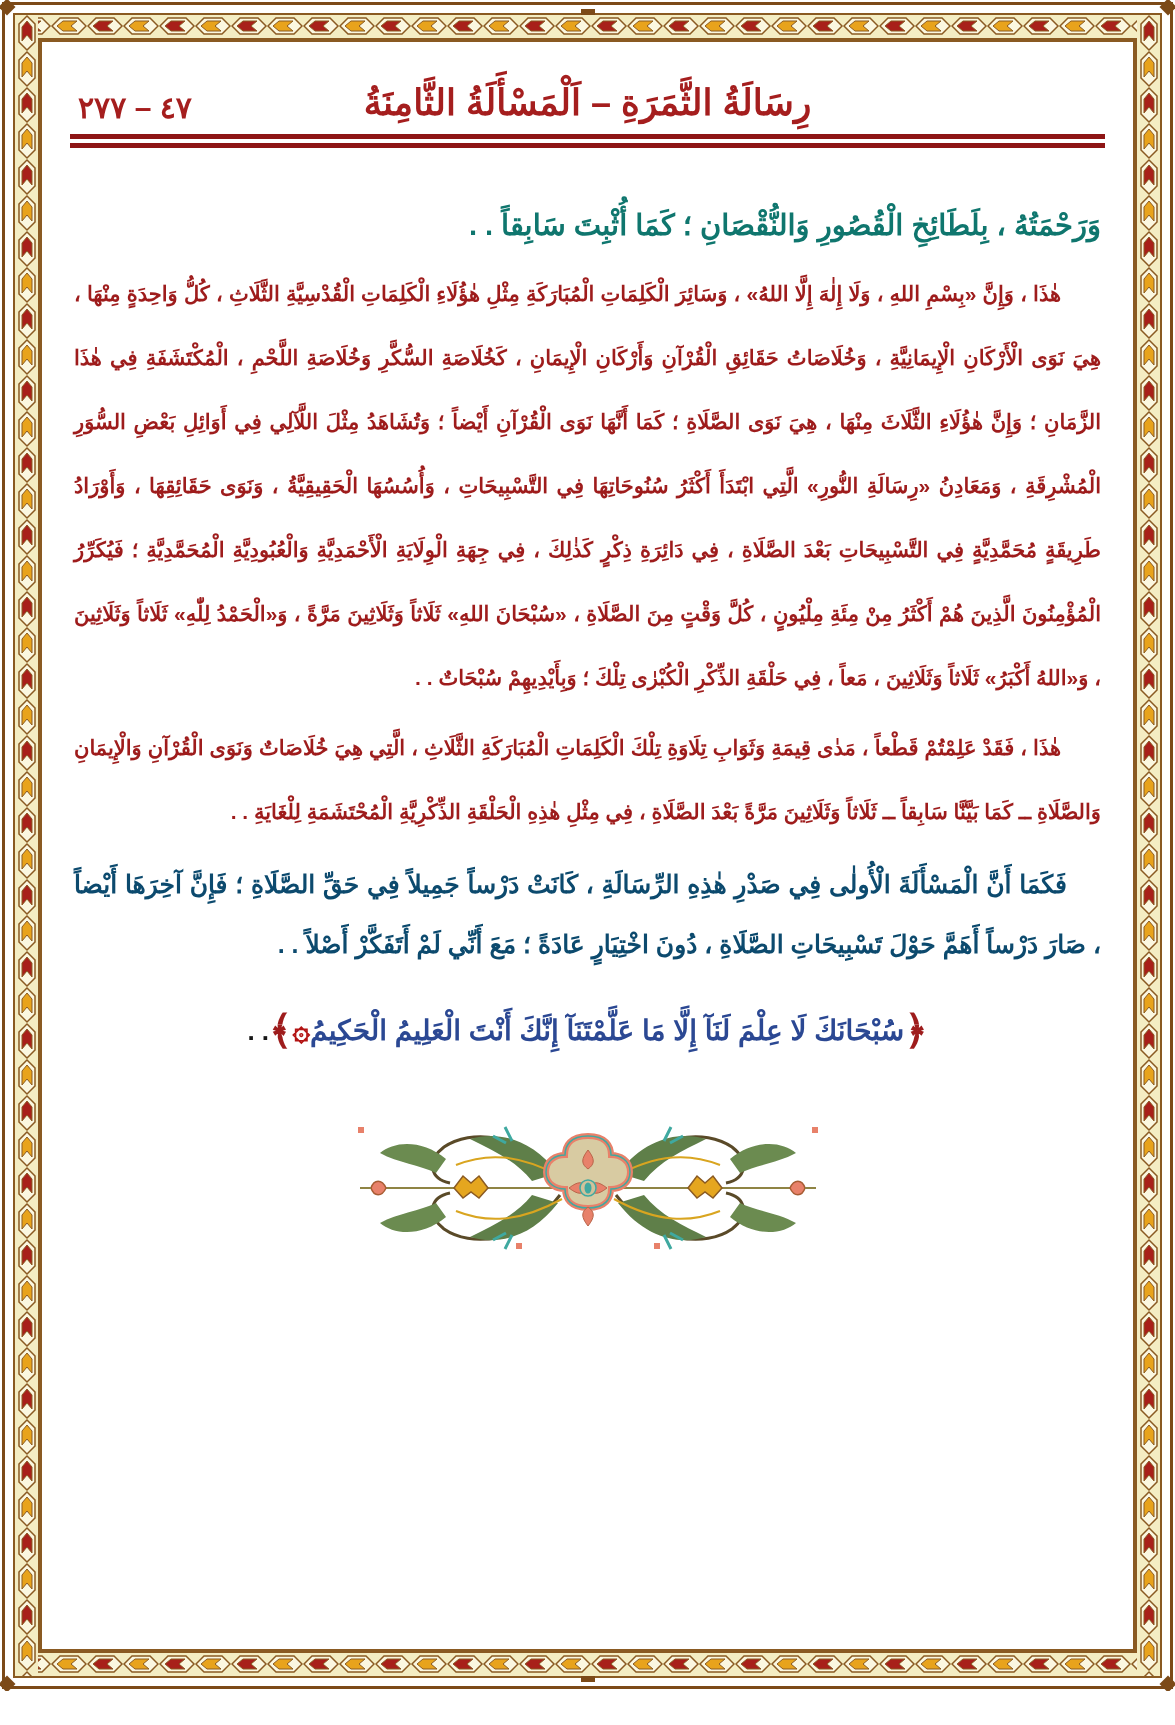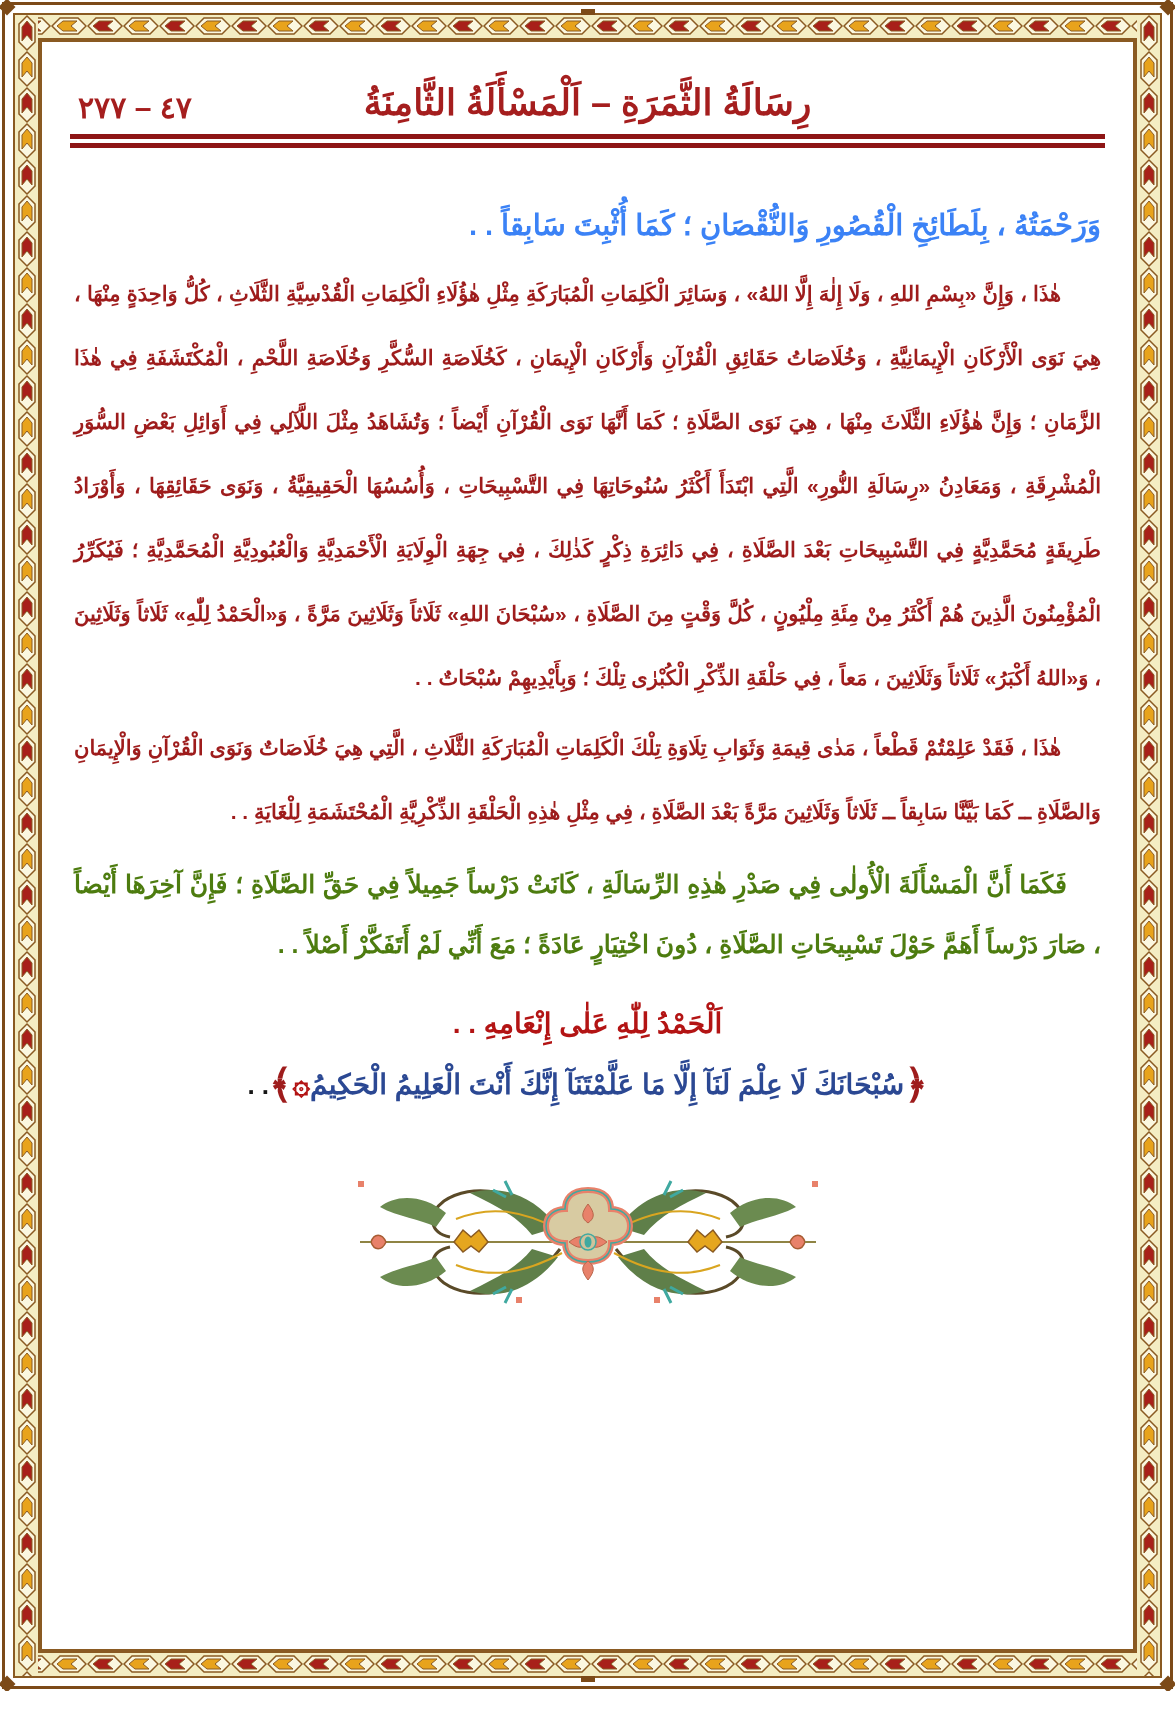--- a/index.html
+++ b/index.html
@@ -31,35 +31,35 @@
   .page-number{
     position:absolute;left:10px;top:22px;font-size:30px;color:#A51E1E;
     letter-spacing:2px;white-space:nowrap;
   }
   .page-title{
     text-align:center;font-size:36px;color:#A51E1E;padding-top:14px;
   }
   .double-rule{height:4px;border-top:5px solid #8E1515;border-bottom:5px solid #8E1515;margin:10px 2px 0 2px;}
   .bodytext{padding:8px 6px 0 6px;}
   .cont-line{
-    font-size:29px;line-height:62px;color:#3b82f6;margin-top:14px;
+    font-size:29px;line-height:62px;color:#0f766e;margin-top:14px;
   }
   p.para{
     margin:6px 0 0 0;font-size:21px;line-height:64px;color:#9E1C1C;
     text-align:justify;text-indent:40px;
   }
   p.para-small{
-    margin:10px 0 0 0;font-size:25px;line-height:60px;color:#4d7c0f;
+    margin:10px 0 0 0;font-size:25px;line-height:60px;color:#0c4a6e;
     text-align:justify;text-indent:34px;
   }
   .hamd-line{
     margin-top:28px;text-align:center;font-size:28px;color:#B31414;line-height:44px;
   }
   .verse-line{
-    margin-top:12px;text-align:center;font-size:28px;line-height:52px;white-space:nowrap;
+    margin-top:30px;text-align:center;font-size:28px;line-height:52px;white-space:nowrap;
   }
   .verse-bracket{color:#9E1C1C;font-size:40px;vertical-align:-4px;}
   .verse-text{color:#2B4893;}
   .verse-mark{color:#B31414;font-size:30px;}
   .verse-trailer{color:#161616;font-size:26px;}
   .tailpiece-wrap{margin-top:46px;text-align:center;}
 </style>
 </head>
 <body>
 
@@ -140,21 +140,20 @@
       <div class="page-number">٤٧ – ٢٧٧</div>
       <div class="page-title">رِسَالَةُ الثَّمَرَةِ – اَلْمَسْأَلَةُ الثَّامِنَةُ</div>
       <div class="double-rule"></div>
     </div>
 
     <div class="bodytext">
       <div class="cont-line">وَرَحْمَتُهُ ، بِلَطَائِخِ الْقُصُورِ وَالنُّقْصَانِ ؛ كَمَا أُثْبِتَ سَابِقاً . .</div>
       <p class="para">هٰذَا ، وَإِنَّ «بِسْمِ اللهِ ، وَلَا إِلٰهَ إِلَّا اللهُ» ، وَسَائِرَ الْكَلِمَاتِ الْمُبَارَكَةِ مِثْلِ هٰؤُلَاءِ الْكَلِمَاتِ الْقُدْسِيَّةِ الثَّلَاثِ ، كُلُّ وَاحِدَةٍ مِنْهَا ، هِيَ نَوَى الْأَرْكَانِ الْإِيمَانِيَّةِ ، وَخُلَاصَاتُ حَقَائِقِ الْقُرْآنِ وَأَرْكَانِ الْإِيمَانِ ، كَخُلَاصَةِ السُّكَّرِ وَخُلَاصَةِ اللَّحْمِ ، الْمُكْتَشَفَةِ فِي هٰذَا الزَّمَانِ ؛ وَإِنَّ هٰؤُلَاءِ الثَّلَاثَ مِنْهَا ، هِيَ نَوَى الصَّلَاةِ ؛ كَمَا أَنَّهَا نَوَى الْقُرْآنِ أَيْضاً ؛ وَتُشَاهَدُ مِثْلَ اللَّآلِي فِي أَوَائِلِ بَعْضِ السُّوَرِ الْمُشْرِقَةِ ، وَمَعَادِنُ «رِسَالَةِ النُّورِ» الَّتِي ابْتَدَأَ أَكْثَرُ سُنُوحَاتِهَا فِي التَّسْبِيحَاتِ ، وَأُسُسُهَا الْحَقِيقِيَّةُ ، وَنَوَى حَقَائِقِهَا ، وَأَوْرَادُ طَرِيقَةٍ مُحَمَّدِيَّةٍ فِي التَّسْبِيحَاتِ بَعْدَ الصَّلَاةِ ، فِي دَائِرَةِ ذِكْرٍ كَذٰلِكَ ، فِي جِهَةِ الْوِلَايَةِ الْأَحْمَدِيَّةِ وَالْعُبُودِيَّةِ الْمُحَمَّدِيَّةِ ؛ فَيُكَرِّرُ الْمُؤْمِنُونَ الَّذِينَ هُمْ أَكْثَرُ مِنْ مِئَةِ مِلْيُونٍ ، كُلَّ وَقْتٍ مِنَ الصَّلَاةِ ، «سُبْحَانَ اللهِ» ثَلَاثاً وَثَلَاثِينَ مَرَّةً ، وَ«الْحَمْدُ لِلّٰهِ» ثَلَاثاً وَثَلَاثِينَ ، وَ«اللهُ أَكْبَرُ» ثَلَاثاً وَثَلَاثِينَ ، مَعاً ، فِي حَلْقَةِ الذِّكْرِ الْكُبْرٰى تِلْكَ ؛ وَبِأَيْدِيهِمْ سُبْحَاتٌ . .</p>
       <p class="para">هٰذَا ، فَقَدْ عَلِمْتُمْ قَطْعاً ، مَدٰى قِيمَةِ وَثَوَابِ تِلَاوَةِ تِلْكَ الْكَلِمَاتِ الْمُبَارَكَةِ الثَّلَاثِ ، الَّتِي هِيَ خُلَاصَاتٌ وَنَوَى الْقُرْآنِ وَالْإِيمَانِ وَالصَّلَاةِ ــ كَمَا بَيَّنَّا سَابِقاً ــ ثَلَاثاً وَثَلَاثِينَ مَرَّةً بَعْدَ الصَّلَاةِ ، فِي مِثْلِ هٰذِهِ الْحَلْقَةِ الذِّكْرِيَّةِ الْمُحْتَشَمَةِ لِلْغَايَةِ . .</p>
       <p class="para-small">فَكَمَا أَنَّ الْمَسْأَلَةَ الْأُولٰى فِي صَدْرِ هٰذِهِ الرِّسَالَةِ ، كَانَتْ دَرْساً جَمِيلاً فِي حَقِّ الصَّلَاةِ ؛ فَإِنَّ آخِرَهَا أَيْضاً ، صَارَ دَرْساً أَهَمَّ حَوْلَ تَسْبِيحَاتِ الصَّلَاةِ ، دُونَ اخْتِيَارٍ عَادَةً ؛ مَعَ أَنِّي لَمْ أَتَفَكَّرْ أَصْلاً . .</p>
-      <div class="hamd-line">اَلْحَمْدُ لِلّٰهِ عَلٰى إِنْعَامِهِ . .</div>
 
       <div class="verse-line"><span class="verse-bracket">﴿</span><span class="verse-text">سُبْحَانَكَ لَا عِلْمَ لَنَآ إِلَّا مَا عَلَّمْتَنَآ إِنَّكَ أَنْتَ الْعَلِيمُ الْحَكِيمُ</span><span class="verse-mark">۞</span><span class="verse-bracket">﴾</span><span class="verse-trailer">. .</span></div>
 
       <div class="tailpiece-wrap">
         <svg width="460" height="170" viewBox="0 0 460 170" aria-hidden="true">
           <g id="rhalf">
 
             <path d="M252,85 H450" stroke="#8F8444" stroke-width="2" fill="none"></path>
             <path d="M432,85 c4,-9 12,-9 15,0 c-3,9 -11,9 -15,0 z" fill="#E8816A" stroke="#A85C33" stroke-width="1.5"></path>
             <path d="M447,85 h11" stroke="#8F8444" stroke-width="2"></path>

